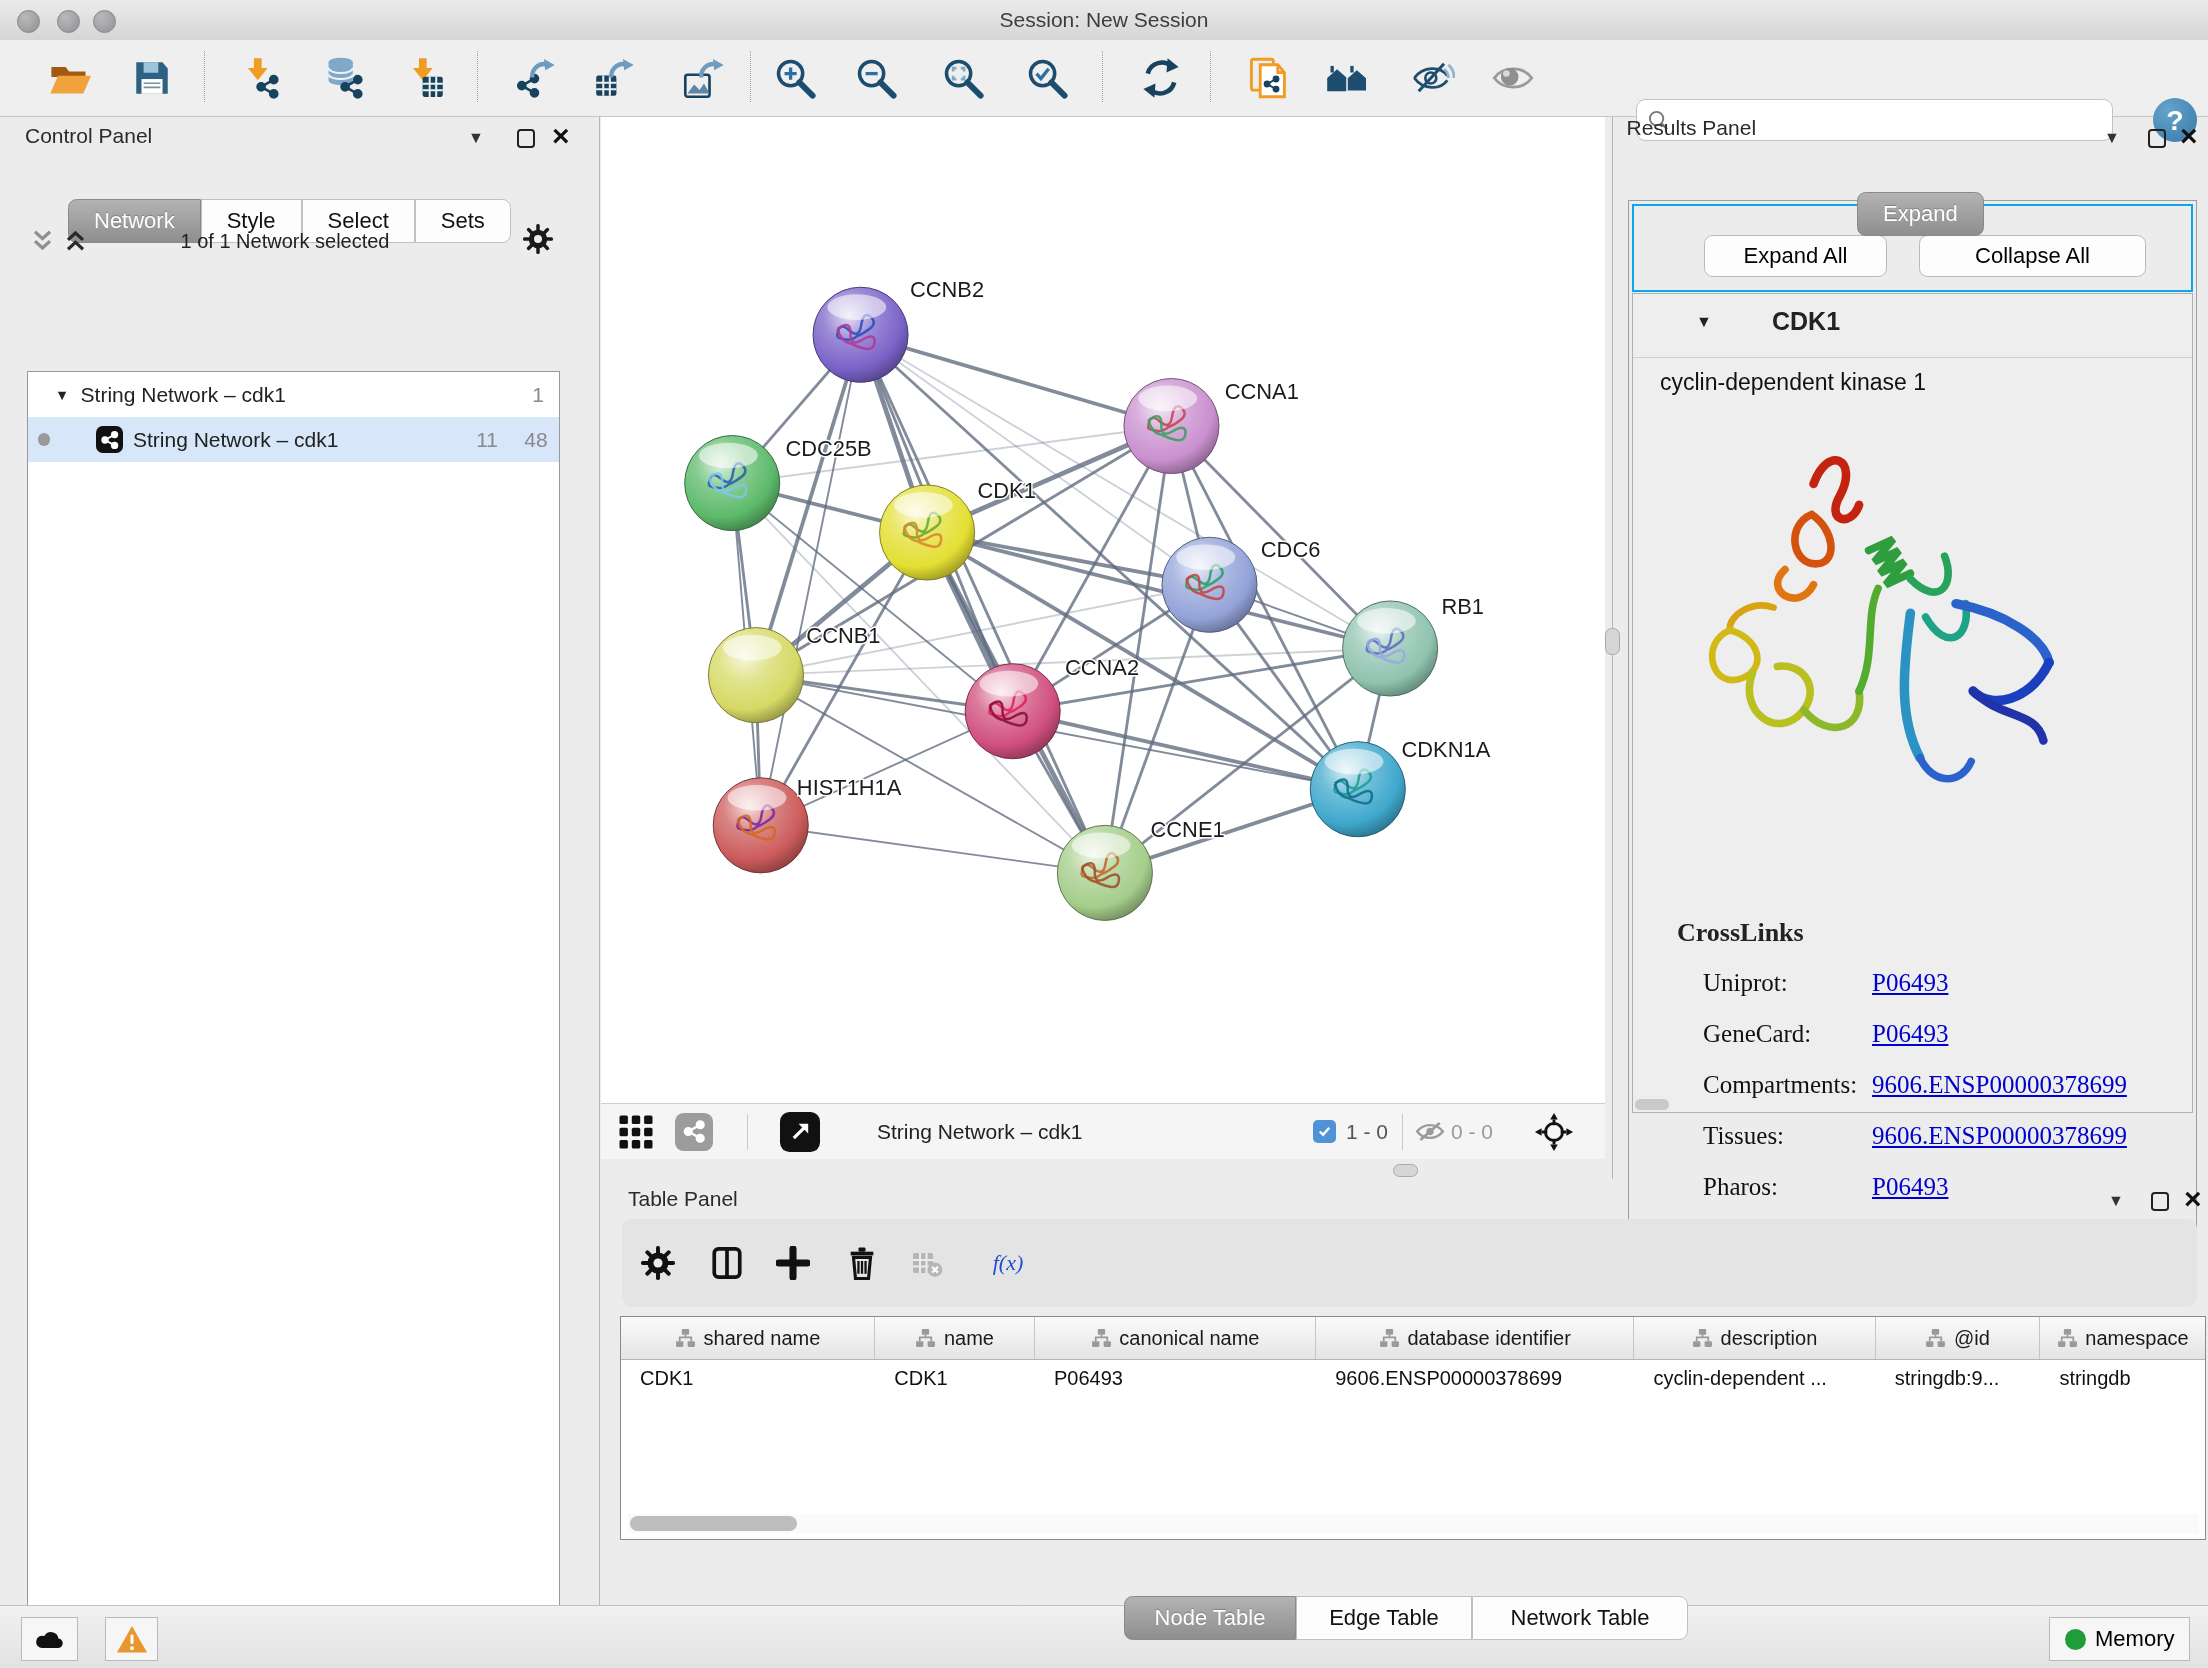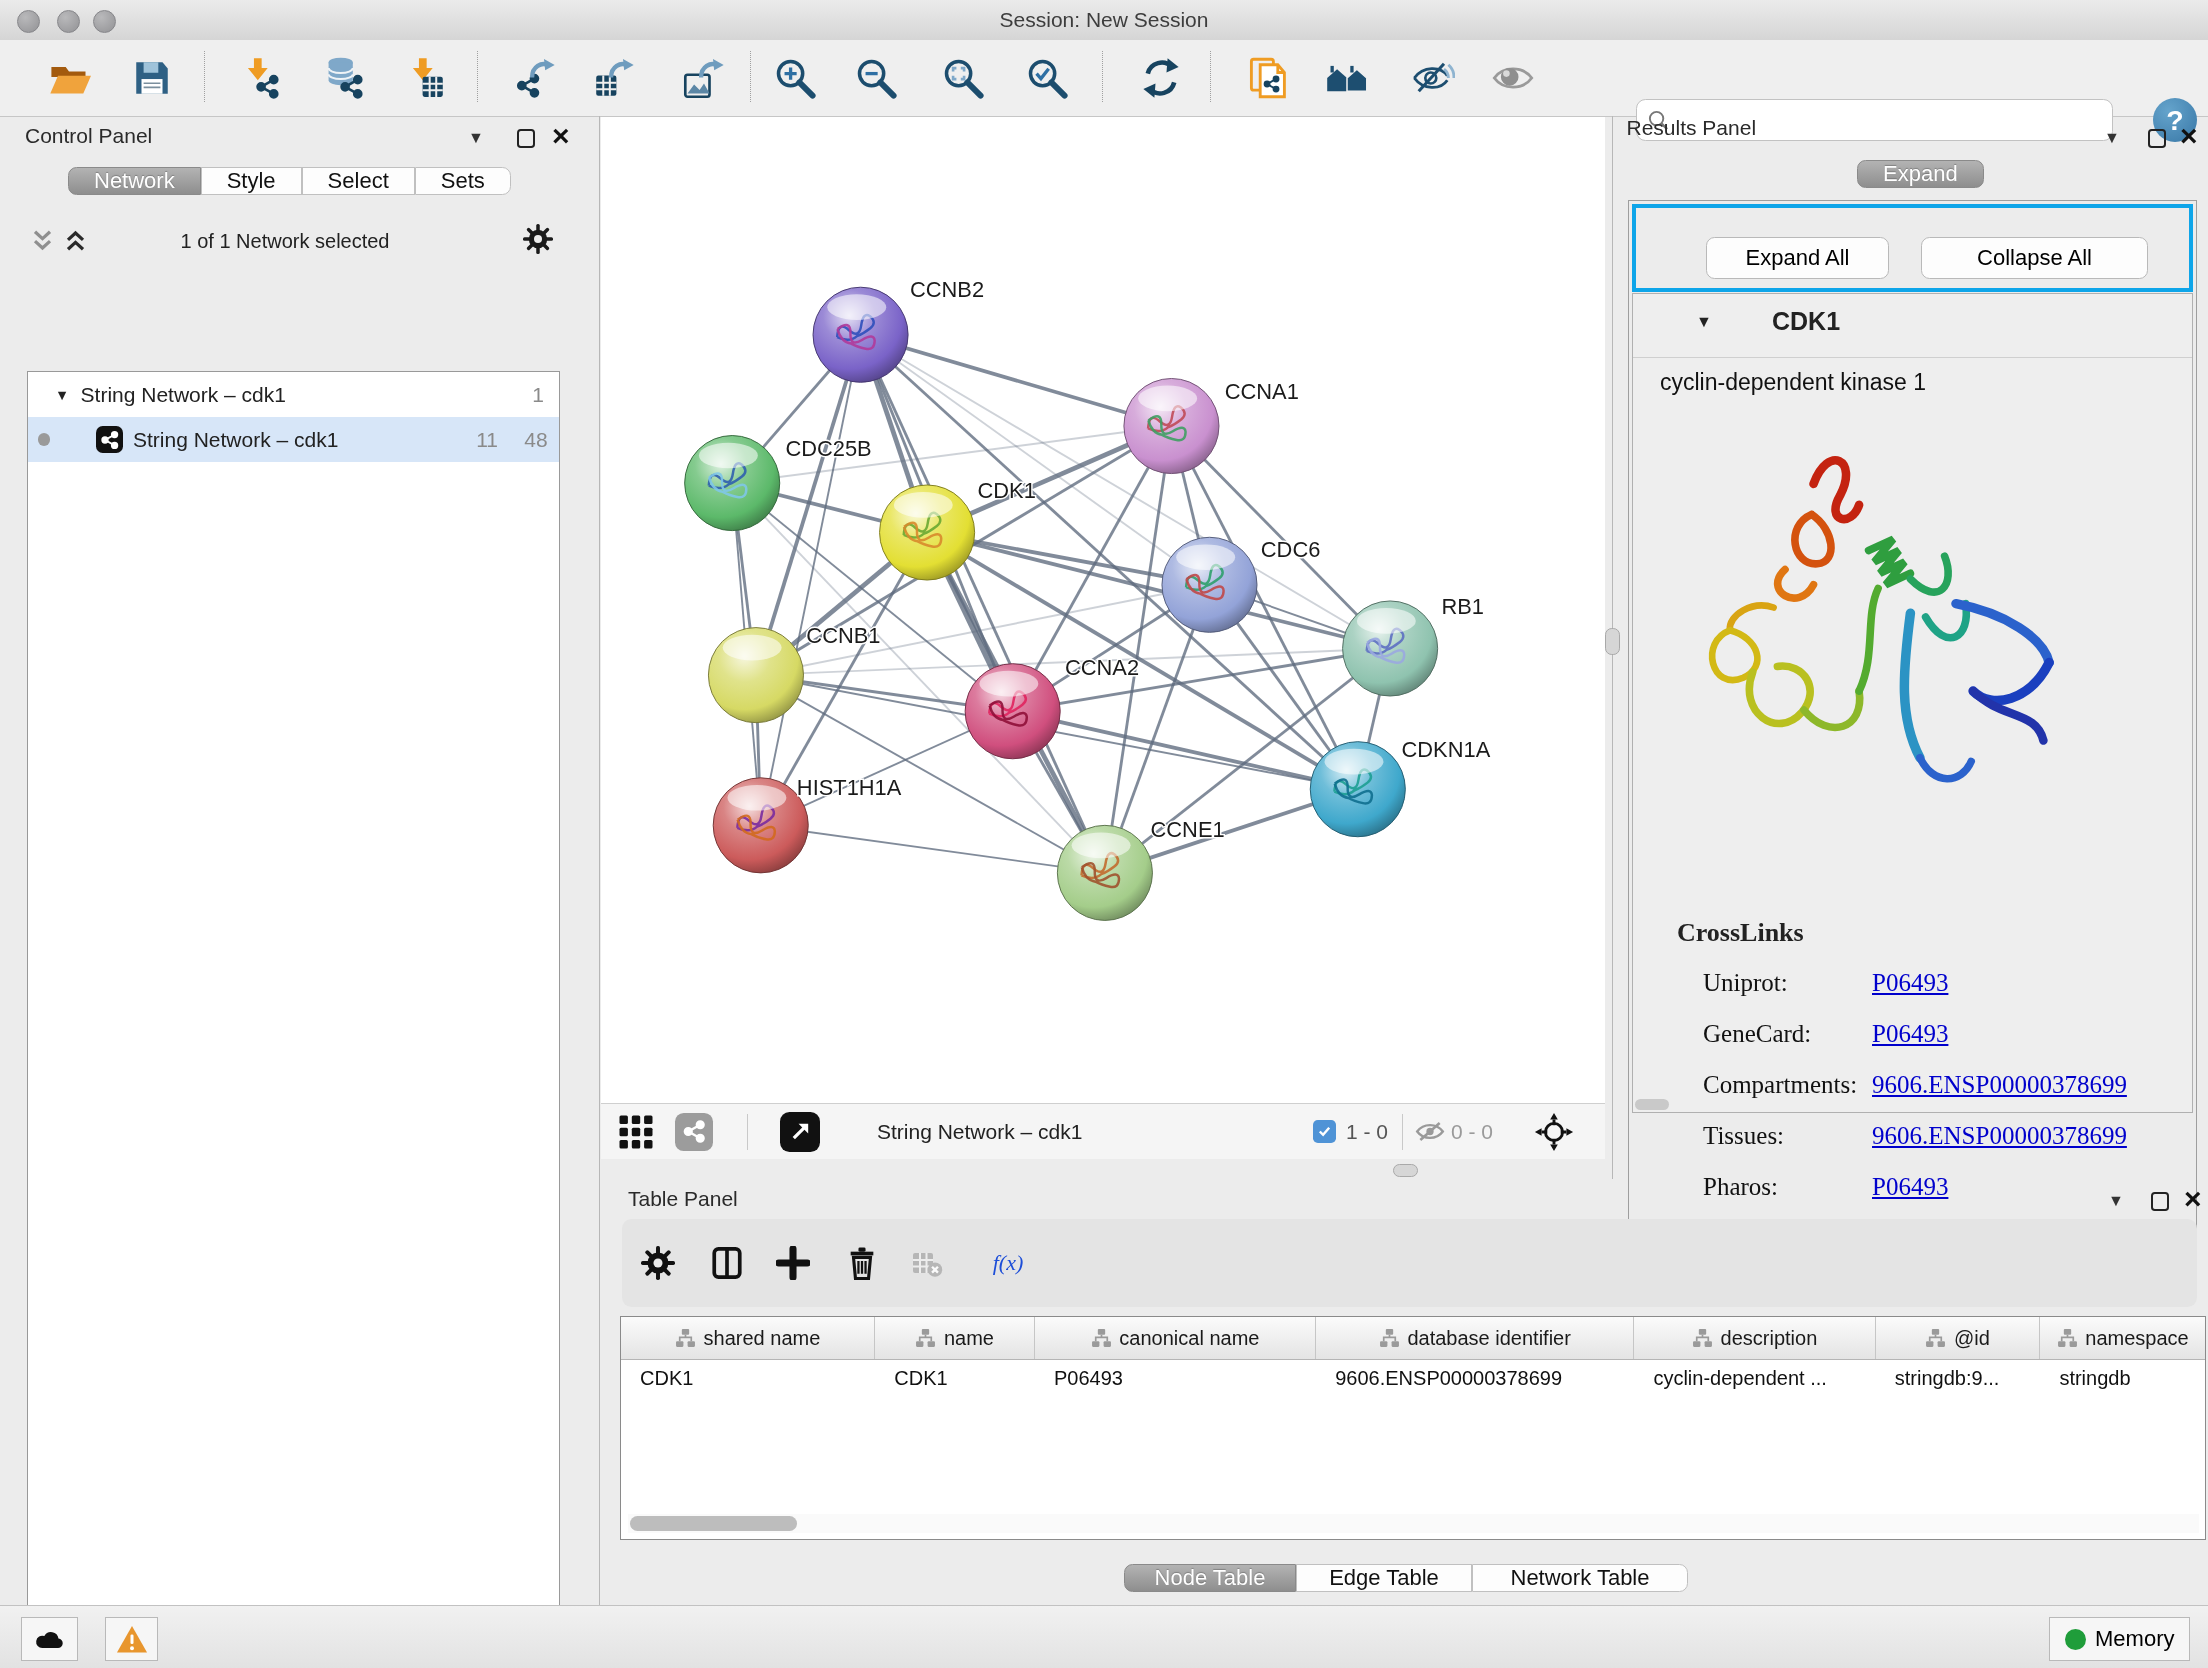--- a/index.html
+++ b/index.html
@@ -18,21 +18,21 @@
   .tbsep{position:absolute;top:11.4px;height:51px;border-left:1.9px dotted #9f9f9f;}
   #searchbox{left:1636px;top:59px;width:477px;height:42px;background:#fff;border:1px solid #c2c2c2;border-radius:9.5px;display:flex;align-items:center;padding:0 9.5px;box-sizing:border-box;}
   #searchbox input{flex:1;border:none;outline:none;font-size:20px;background:transparent;margin-left:7.6px;font-family:"Liberation Sans",sans-serif;}
   #helpbtn{left:2153px;top:58px;width:44px;height:44px;border-radius:50%;background:radial-gradient(circle at 35% 30%,#65a4cc,#3877a6);border:none;color:#fff;font-size:28.5px;font-weight:bold;line-height:44px;text-align:center;cursor:pointer;padding:0;}
 
   
   .ptitle{font-size:21px;color:#2a2a2a;}
   .pctl-min{font-size:16px;color:#333;cursor:pointer;}
   .pctl-max{width:14.3px;height:14.3px;border:2.4px solid #222;border-radius:3.8px;cursor:pointer;}
   .pctl-close{font-size:30px;font-weight:bold;color:#111;line-height:19px;cursor:pointer;}
-  .tabbtn{height:28px;border:1px solid #c0c0c0;background:#fdfdfd;color:#111;font-size:22px;font-family:"Liberation Sans",sans-serif;cursor:pointer;padding:0 25px;}
+  .tabbtn{height:44px;border:1px solid #c0c0c0;background:#fdfdfd;color:#111;font-size:22px;font-family:"Liberation Sans",sans-serif;cursor:pointer;padding:0 25px;margin-top:32px;}
   .tabbtn.sel{background:linear-gradient(#b3b3b3,#8e8e8e);color:#fff;border-color:#8a8a8a;text-shadow:0 -1px 1px rgba(0,0,0,.25);}
   .tabbtn:first-child{border-radius:8.6px 0 0 8.6px;}
   .tabbtn:last-child{border-radius:0 8.6px 8.6px 0;}
 
   
   #listbox{left:27px;top:255px;width:533px;height:1335px;background:#fff;border:1px solid #999;box-sizing:border-box;}
   .treerow{position:relative;width:100%;height:45px;display:flex;align-items:center;font-size:21px;}
   .treerow.sel{background:#d7e6f8;}
   .cnt{color:#8a8a8a;}
 
@@ -40,21 +40,21 @@
   #canvas{left:601px;top:117px;width:1004px;height:986px;background:#fff;}
   #nettools{left:601px;top:1103px;width:1004px;height:55px;background:#f5f5f5;border-top:1px solid #cfcfcf;}
   .nt-item{position:absolute;top:0;height:55px;display:flex;align-items:center;}
   .ntsep{position:absolute;top:9.5px;height:36px;border-left:1px solid #c9c9c9;}
 
   
   .vdiv{width:1px;background:#b7b7b7;}
   .knob{background:#d6d6d6;border:1px solid #a9a9a9;border-radius:6.7px;}
 
   
-  #rp-box1{left:1632px;top:204px;width:561px;height:88px;border:4px solid #0ea5e9;background:#ececec;box-sizing:border-box;}
+  #rp-box1{left:1632px;top:204px;width:561px;height:88px;border:2px solid #0ea5e9;background:#ececec;box-sizing:border-box;}
   #rp-box2{left:1632px;top:293px;width:561px;height:820px;border:1px solid #b0b0b0;background:#eeeeee;box-sizing:border-box;}
   .rp-btn{position:absolute;top:28.5px;height:42px;background:#fdfdfd;border:1px solid #b9b9b9;border-radius:8.6px;font-size:22px;font-family:"Liberation Sans",sans-serif;cursor:pointer;}
   .xl-label{font-family:"Liberation Serif",serif;font-size:25px;color:#111;}
   .xl-link{font-family:"Liberation Serif",serif;font-size:25px;color:#0000cc;text-decoration:underline;}
 
   
   #tp-toolbox{left:622px;top:1219px;width:1575px;height:88px;background:#e4e4e4;border-radius:9.5px;}
   .tp-icon{position:absolute;top:21px;width:46px;height:46px;display:flex;align-items:center;justify-content:center;background:none;border:none;padding:0;cursor:pointer;}
   #datatable{left:620px;top:1316px;width:1586px;height:224px;background:#fff;border:1px solid #8a8a8a;box-sizing:border-box;overflow:hidden;}
   .thdr{display:flex;height:42px;background:linear-gradient(#fbfbfb,#e4e4e4);border-bottom:1px solid #b5b5b5;}

